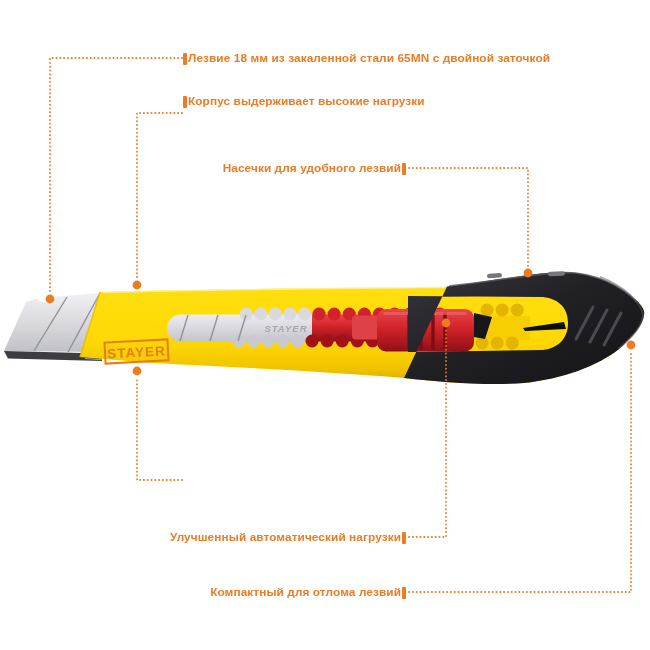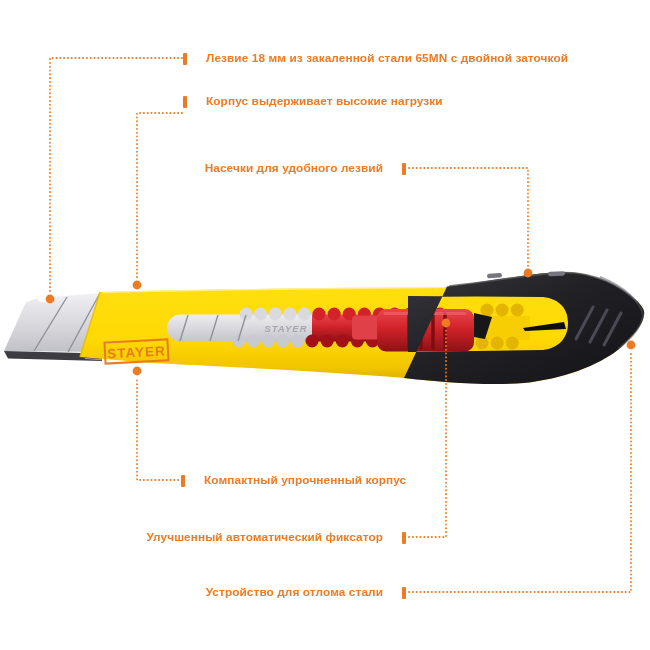--- a/index.html
+++ b/index.html
@@ -8,21 +8,21 @@
     width:650px;height:650px;
     background:#ffffff;
     overflow:hidden;
     font-family:"Liberation Sans",sans-serif;
   }
   .stage svg{position:absolute;left:0;top:0;}
   .callout{
     position:absolute;
     display:flex;
     align-items:center;
-    gap:19px;
+    gap:1px;
     font-weight:700;
     font-size:11.8px;
     letter-spacing:.1px;
     color:#ED7B23;
     white-space:nowrap;
     line-height:15px;
   }
   .callout .tick{
     flex:0 0 auto;
     width:4px;height:12px;
@@ -155,28 +155,24 @@
   <div class="callout" style="left:183px;top:94px">
     <span class="tick"></span>
     <span>Корпус выдерживает высокие нагрузки</span>
   </div>
 
   <div class="callout" style="right:244px;top:161px">
     <span>Насечки для удобного лезвий</span>
     <span class="tick"></span>
   </div>
 
-  <div class="callout" style="left:181px;top:473px">
-    <span class="tick"></span>
-    <span>Компактный упрочненный корпус</span>
-  </div>
 
   <div class="callout" style="right:244px;top:530px">
-    <span>Улучшенный автоматический фиксатор</span>
+    <span>Улучшенный автоматический нагрузки</span>
     <span class="tick"></span>
   </div>
 
   <div class="callout" style="right:244px;top:585px">
-    <span>Устройство для отлома стали</span>
+    <span>Компактный для отлома лезвий</span>
     <span class="tick"></span>
   </div>
 
 </div>
 
 </body></html>

